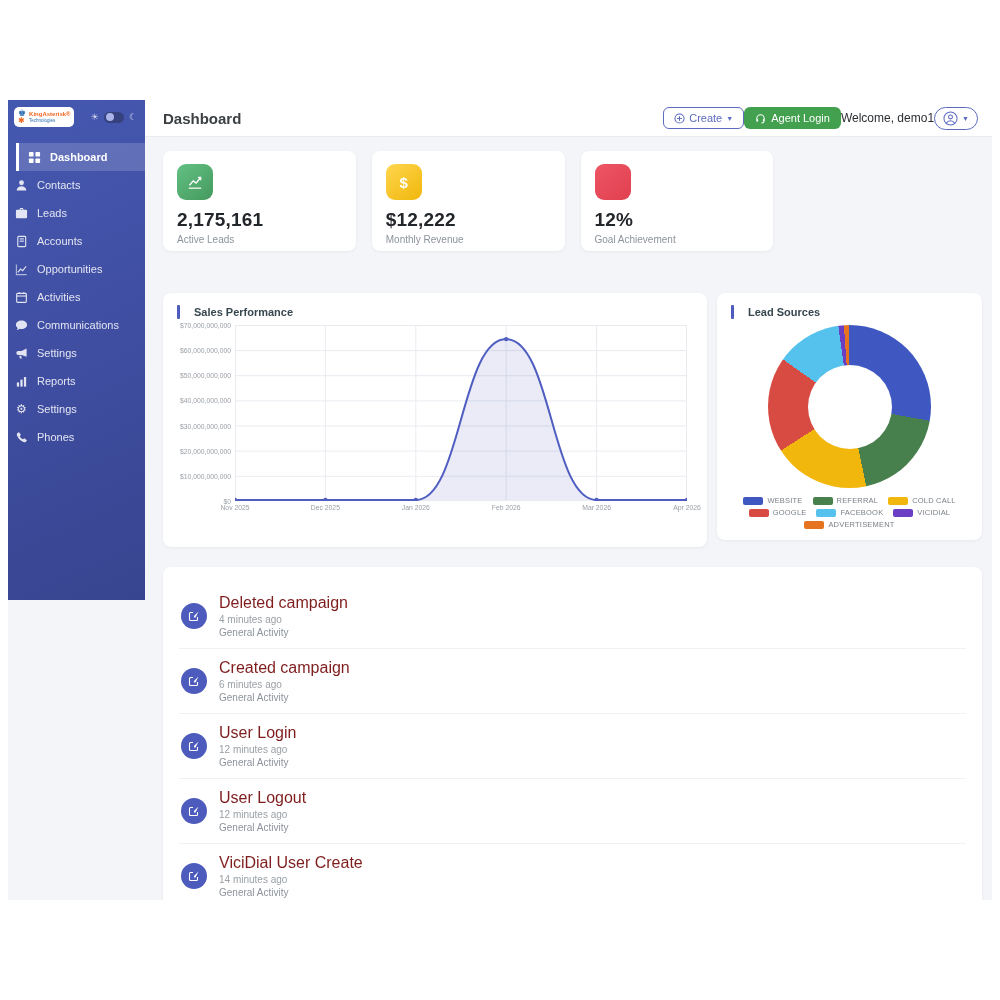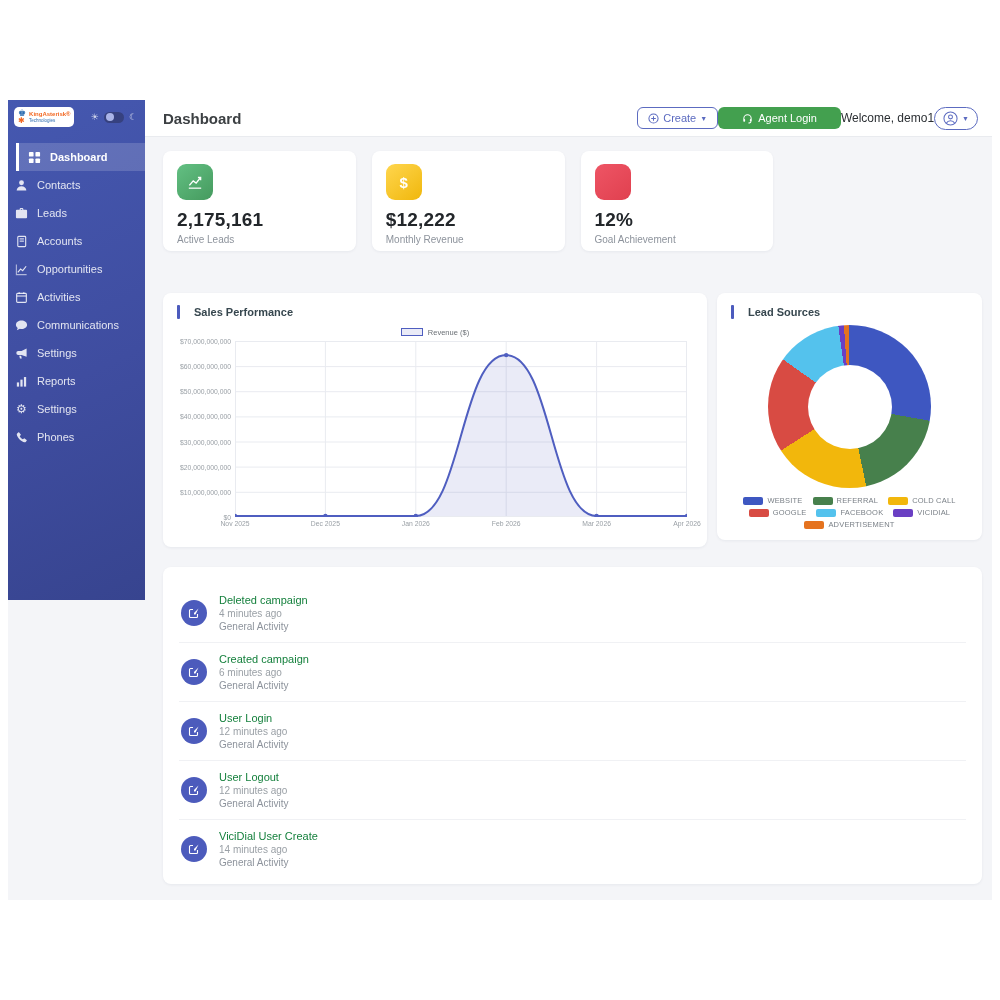--- a/index.html
+++ b/index.html
@@ -30,21 +30,21 @@
     box-shadow:inset 3px 0 0 #ffffff; color:#fff; font-weight:bold; }
 
   
   .topbar { position:absolute; left:137px; top:0; right:0; height:37px; background:#fff;
     border-bottom:1px solid #e9ebef; display:flex; align-items:center; padding:0 14px 0 18px; z-index:2; }
   .page-title { font-size:15px; font-weight:bold; color:#3c4043; }
   .top-right { margin-left:auto; display:flex; align-items:center; }
   .btn-create { display:flex; align-items:center; gap:4px; border:1px solid #5c6bc0; color:#5c6bc0;
     background:#fff; border-radius:6px; padding:4px 10px; font-size:11px; cursor:pointer; }
   .btn-agent { display:flex; align-items:center; gap:5px; border:none; color:#fff; background:#43a04f;
-    border-radius:6px; padding:5px 24px; font-size:11px; cursor:pointer; }
+    border-radius:6px; padding:5px 11px; font-size:11px; cursor:pointer; }
   .welcome { font-size:12px; color:#2b2f33; }
   .btn-avatar { display:flex; align-items:center; gap:4px; border:1px solid #5c6bc0; background:#fff;
     border-radius:12px; padding:3px 8px; color:#5c6bc0; cursor:pointer; font-size:9px; }
 
   
   .content { position:absolute; left:137px; top:37px; right:0; bottom:0; padding:14px 10px 0 18px; overflow:hidden; }
   .card { background:#fff; border-radius:8px; box-shadow:0 1px 3px rgba(20,30,60,.06); }
 
   .stat-grid { display:grid; grid-template-columns:repeat(4,1fr); gap:16px; }
   .stat-card { padding:13px 14px; height:100px; }
@@ -78,21 +78,21 @@
   .ls-item { display:flex; align-items:center; gap:4px; }
   .ls-item .sw { width:20px; height:8px; border-radius:2px; }
   .ls-item .lbl { font-size:7.5px; color:#7a8087; letter-spacing:.2px; }
 
   .act-card { margin-top:20px; padding:13px 16px 6px 16px; }
   .act-list { margin-top:4px; }
   .act-item { display:flex; align-items:center; gap:12px; padding:10px 2px; border-bottom:1px solid #f0f1f4; }
   .act-item:last-child { border-bottom:none; }
   .act-av { width:26px; height:26px; border-radius:50%; background:#4c5bbc; color:#fff; display:flex;
     align-items:center; justify-content:center; flex:0 0 26px; }
-  .act-title { font-size:11px; color:#15803d; }
+  .act-title { font-size:16px; color:#7f1d1d; }
   .act-time { font-size:10px; color:#9aa0a6; margin-top:2px; }
   .act-cat { font-size:10px; color:#8d939c; margin-top:2px; }
 </style>
 </head>
 <body>
 
 <div class="app">
 
   <div class="sidebar">
     <div class="side-head">
@@ -255,24 +255,20 @@
       </div>
     </div>
 
     <div class="row2">
       <div class="card sales-card">
         <div class="panel-title">
           <span class="accent-bar"></span>
           <span>Sales Performance</span>
         </div>
         <div class="chart-wrap">
-          <div class="line-legend">
-            <span class="sw"></span>
-            <span class="lbl">Revenue ($)</span>
-          </div>
           <div class="plot-row">
             <div class="y-axis">
                 <span style="top: 0px;">$70,000,000,000</span>
                 <span style="top: 25.1429px;">$60,000,000,000</span>
                 <span style="top: 50.2857px;">$50,000,000,000</span>
                 <span style="top: 75.4286px;">$40,000,000,000</span>
                 <span style="top: 100.571px;">$30,000,000,000</span>
                 <span style="top: 125.714px;">$20,000,000,000</span>
                 <span style="top: 150.857px;">$10,000,000,000</span>
                 <span style="top: 176px;">$0</span>

